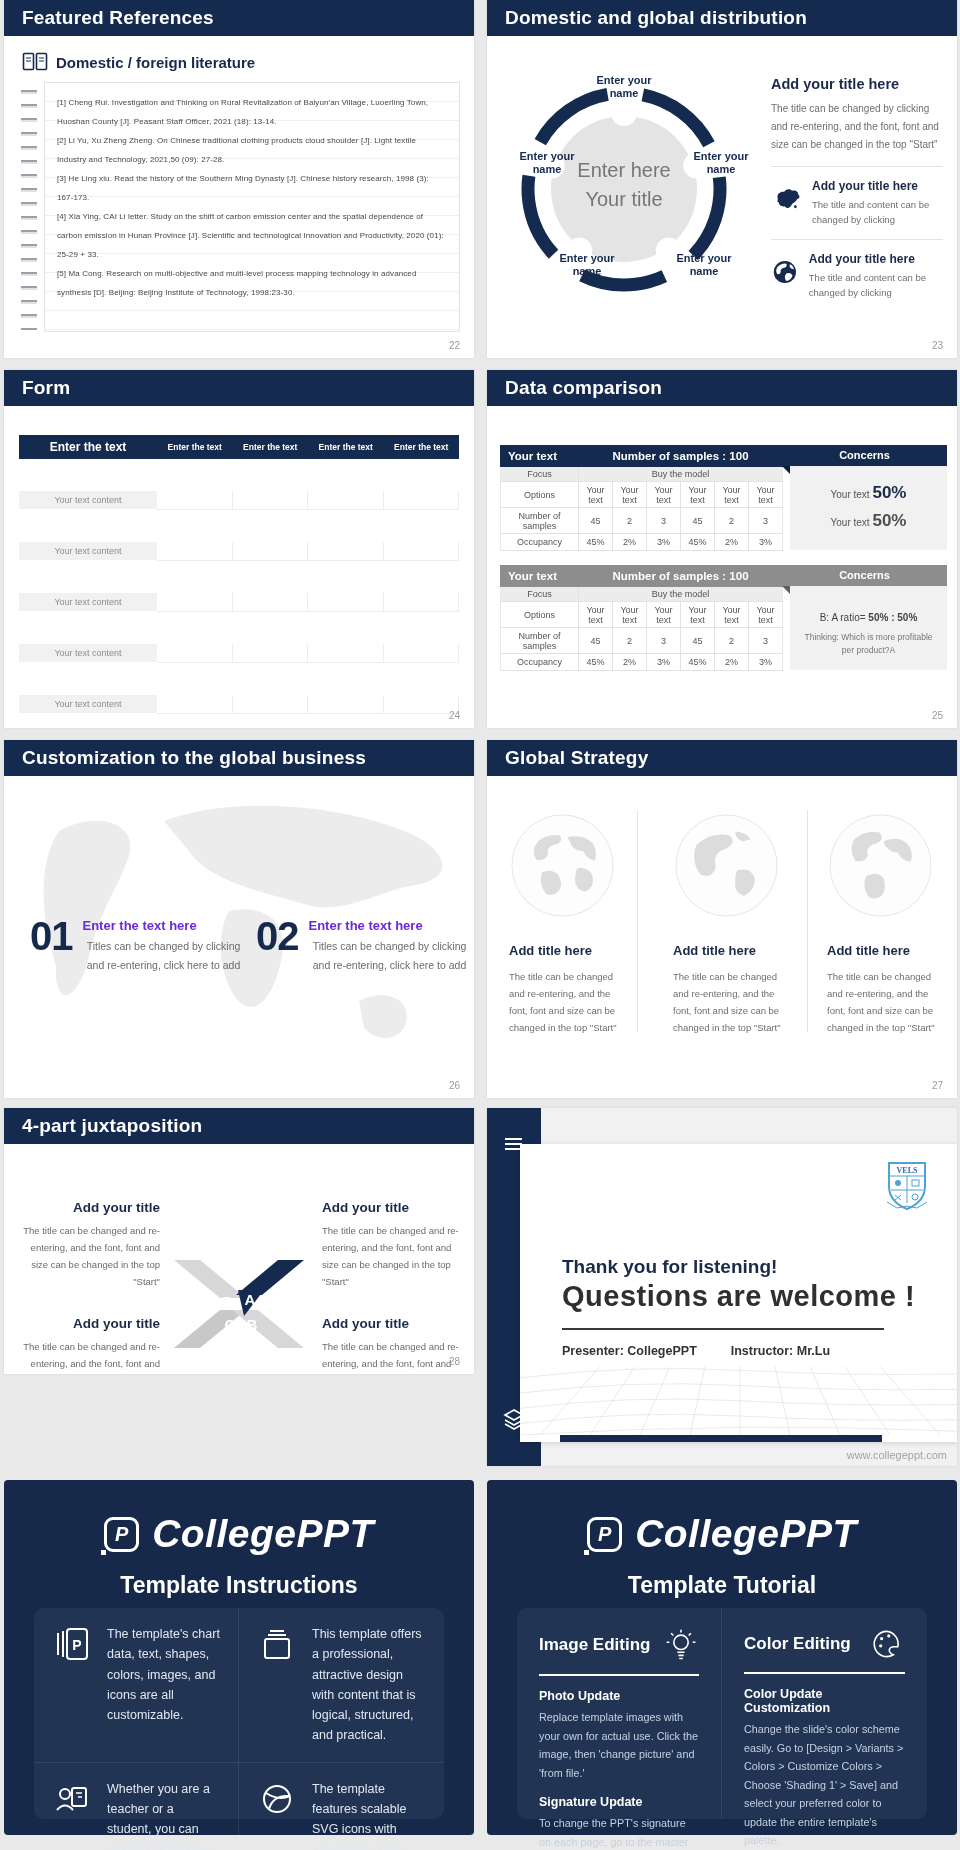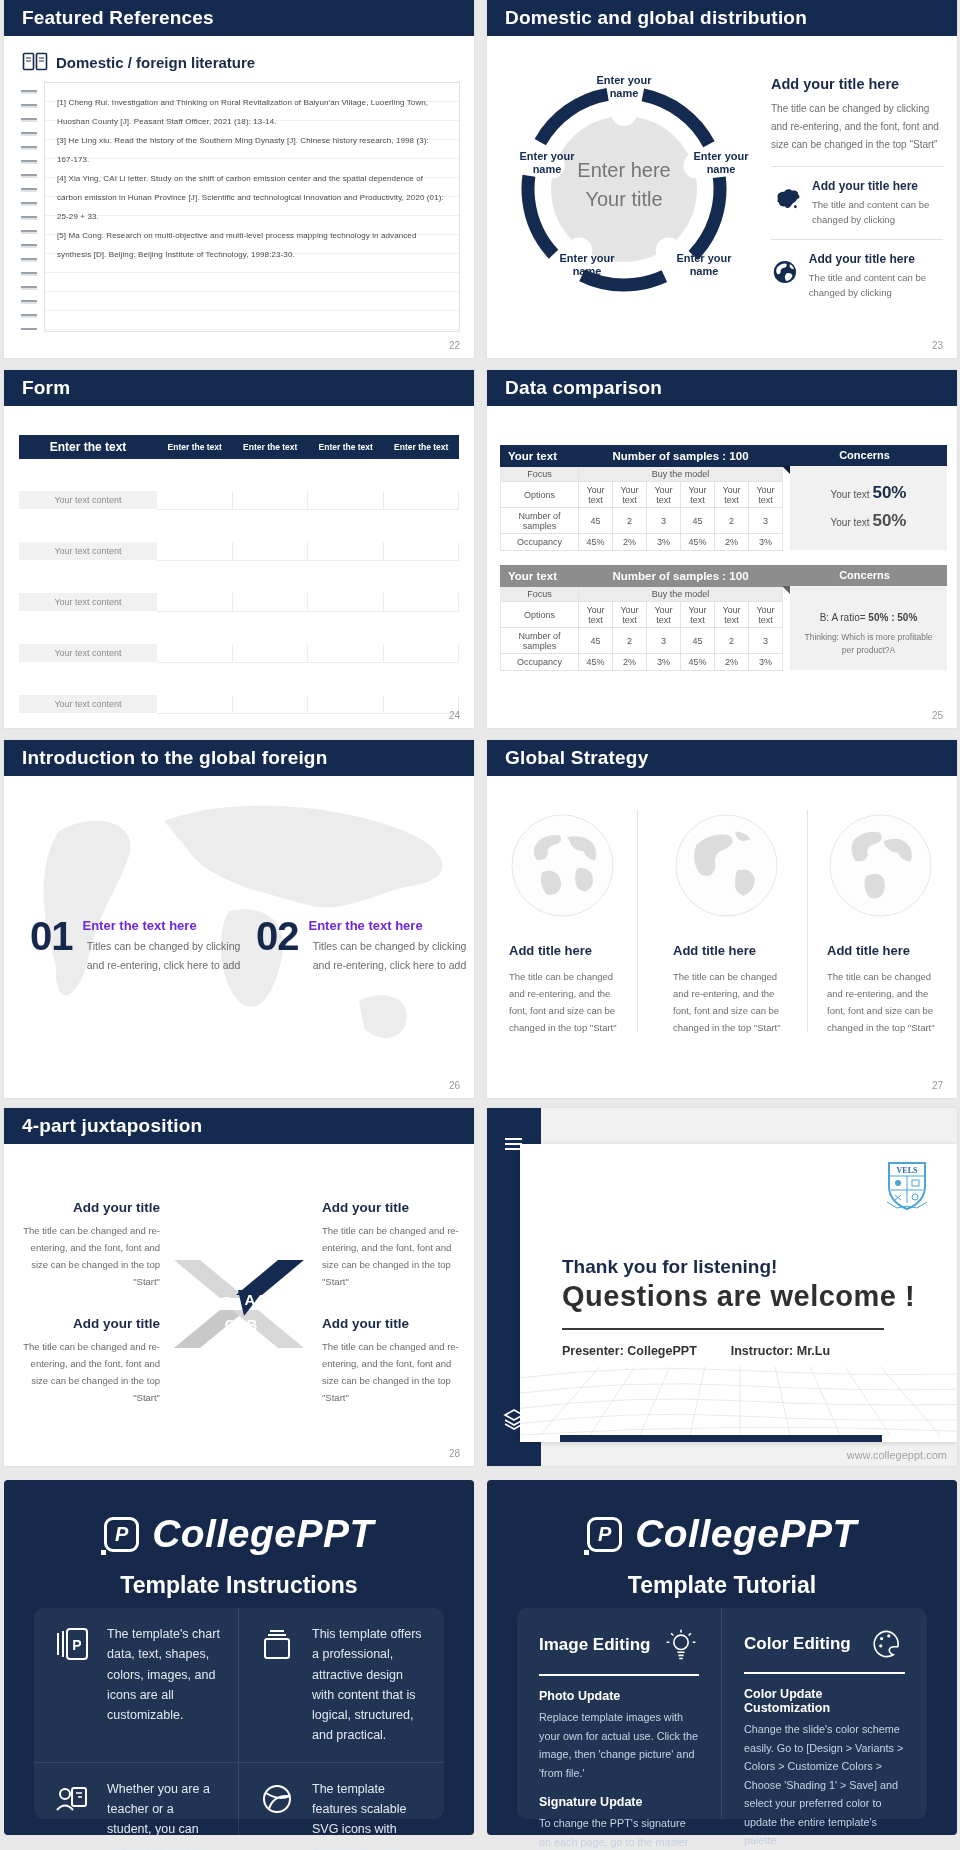--- a/index.html
+++ b/index.html
@@ -9,21 +9,21 @@
           font-weight:bold;font-size:19px;line-height:36px;padding-left:18px;letter-spacing:.2px;}
   .pagenum{position:absolute;right:14px;bottom:7px;font-size:10px;color:#9a9a9a;}
 
   
   #s22{left:4px;top:0;width:470px;height:358px;}
   #s23{left:487px;top:0;width:470px;height:358px;}
   #s24{left:4px;top:370px;width:470px;height:358px;}
   #s25{left:487px;top:370px;width:470px;height:358px;}
   #s26{left:4px;top:740px;width:470px;height:358px;}
   #s27{left:487px;top:740px;width:470px;height:358px;}
-  #s28{left:4px;top:1108px;width:470px;height:358px;}
+  #s28{left:4px;top:1108px;width:470px;height:266px;}
   #sty{left:487px;top:1108px;width:470px;height:358px;background:#f1f1f1;}
   #pins{left:4px;top:1480px;width:470px;height:355px;}
   #ptut{left:487px;top:1480px;width:470px;height:355px;}
 
   
   .s22-head{position:absolute;left:18px;top:52px;display:flex;align-items:center;gap:8px;
             color:#1b2a4a;font-weight:bold;font-size:15px;}
   .s22-spiral{position:absolute;left:17px;top:90px;width:16px;height:240px;
               background:repeating-linear-gradient(180deg,#9aa0a8 0 2px,#dfe2e6 2px 4px,transparent 4px 14px);}
   .s22-box{position:absolute;left:40px;top:82px;width:416px;height:250px;border:1px solid #e2e2e2;
@@ -161,20 +161,21 @@
           <rect x="1.5" y="1.5" width="10" height="16" rx="1"></rect>
           <rect x="14.5" y="1.5" width="10" height="16" rx="1"></rect>
           <path d="M4 6 h5 M4 9 h5 M17 6 h5 M17 9 h5" stroke-width="1.2"></path>
         </g>
       </svg>
     <span>Domestic / foreign literature</span>
   </div>
   <div class="s22-spiral"></div>
   <div class="s22-box">
     <p>[1] Cheng Rui. Investigation and Thinking on Rural Revitalization of Baiyun'an Village, Luoerling Town, Huoshan County [J]. Peasant Staff Officer, 2021 (18): 13-14.</p>
+    <p>[2] Li Yu, Xu Zheng Zheng. On Chinese traditional clothing products cloud shoulder [J]. Light textile Industry and Technology, 2021,50 (09): 27-28.</p>
     <p>[3] He Ling xiu. Read the history of the Southern Ming Dynasty [J]. Chinese history research, 1998 (3): 167-173.</p>
     <p>[4] Xia Ying, CAI Li letter. Study on the shift of carbon emission center and the spatial dependence of carbon emission in Hunan Province [J]. Scientific and technological Innovation and Productivity, 2020 (01): 25-29 + 33.</p>
     <p>[5] Ma Cong. Research on multi-objective and multi-level process mapping technology in advanced synthesis [D]. Beijing: Beijing Institute of Technology, 1998:23-30.</p>
   </div>
   <div class="pagenum">22</div>
 </section>
 
 <section class="slide" id="s23">
   <div class="stitle"><span>Domestic and global distribution</span></div>
   <div class="diag">
@@ -422,21 +423,21 @@
     <div class="cfold"></div>
     <div class="cbody">
       <div class="l1"><span>B: A ratio= </span><b>50% : 50%</b></div>
       <div class="l2">Thinking: Which is more profitable per product?A</div>
     </div>
   </div>
   <div class="pagenum">25</div>
 </section>
 
 <section class="slide" id="s26">
-  <div class="stitle"><span>Introduction to the global foreign</span></div>
+  <div class="stitle"><span>Customization to the global business</span></div>
   <svg class="wmap" viewBox="0 0 470 322">
     <g fill="#ececec">
       <path d="M55 55 C90 35 135 45 125 80 C115 110 95 135 85 180 C75 225 50 235 52 190 C35 135 35 85 55 55 Z"></path>
       <path d="M160 45 C230 18 340 30 400 55 C445 72 455 105 405 110 C370 118 335 140 300 128 C255 115 205 105 185 75 Z"></path>
       <path d="M225 135 C260 128 285 145 278 180 C272 215 255 240 238 228 C220 215 208 165 225 135 Z"></path>
       <path d="M355 225 C380 212 408 222 402 247 C396 266 372 266 360 252 Z"></path>
     </g>
   </svg>
   <div class="s26-item i1">
     <div class="bignum">01</div>

